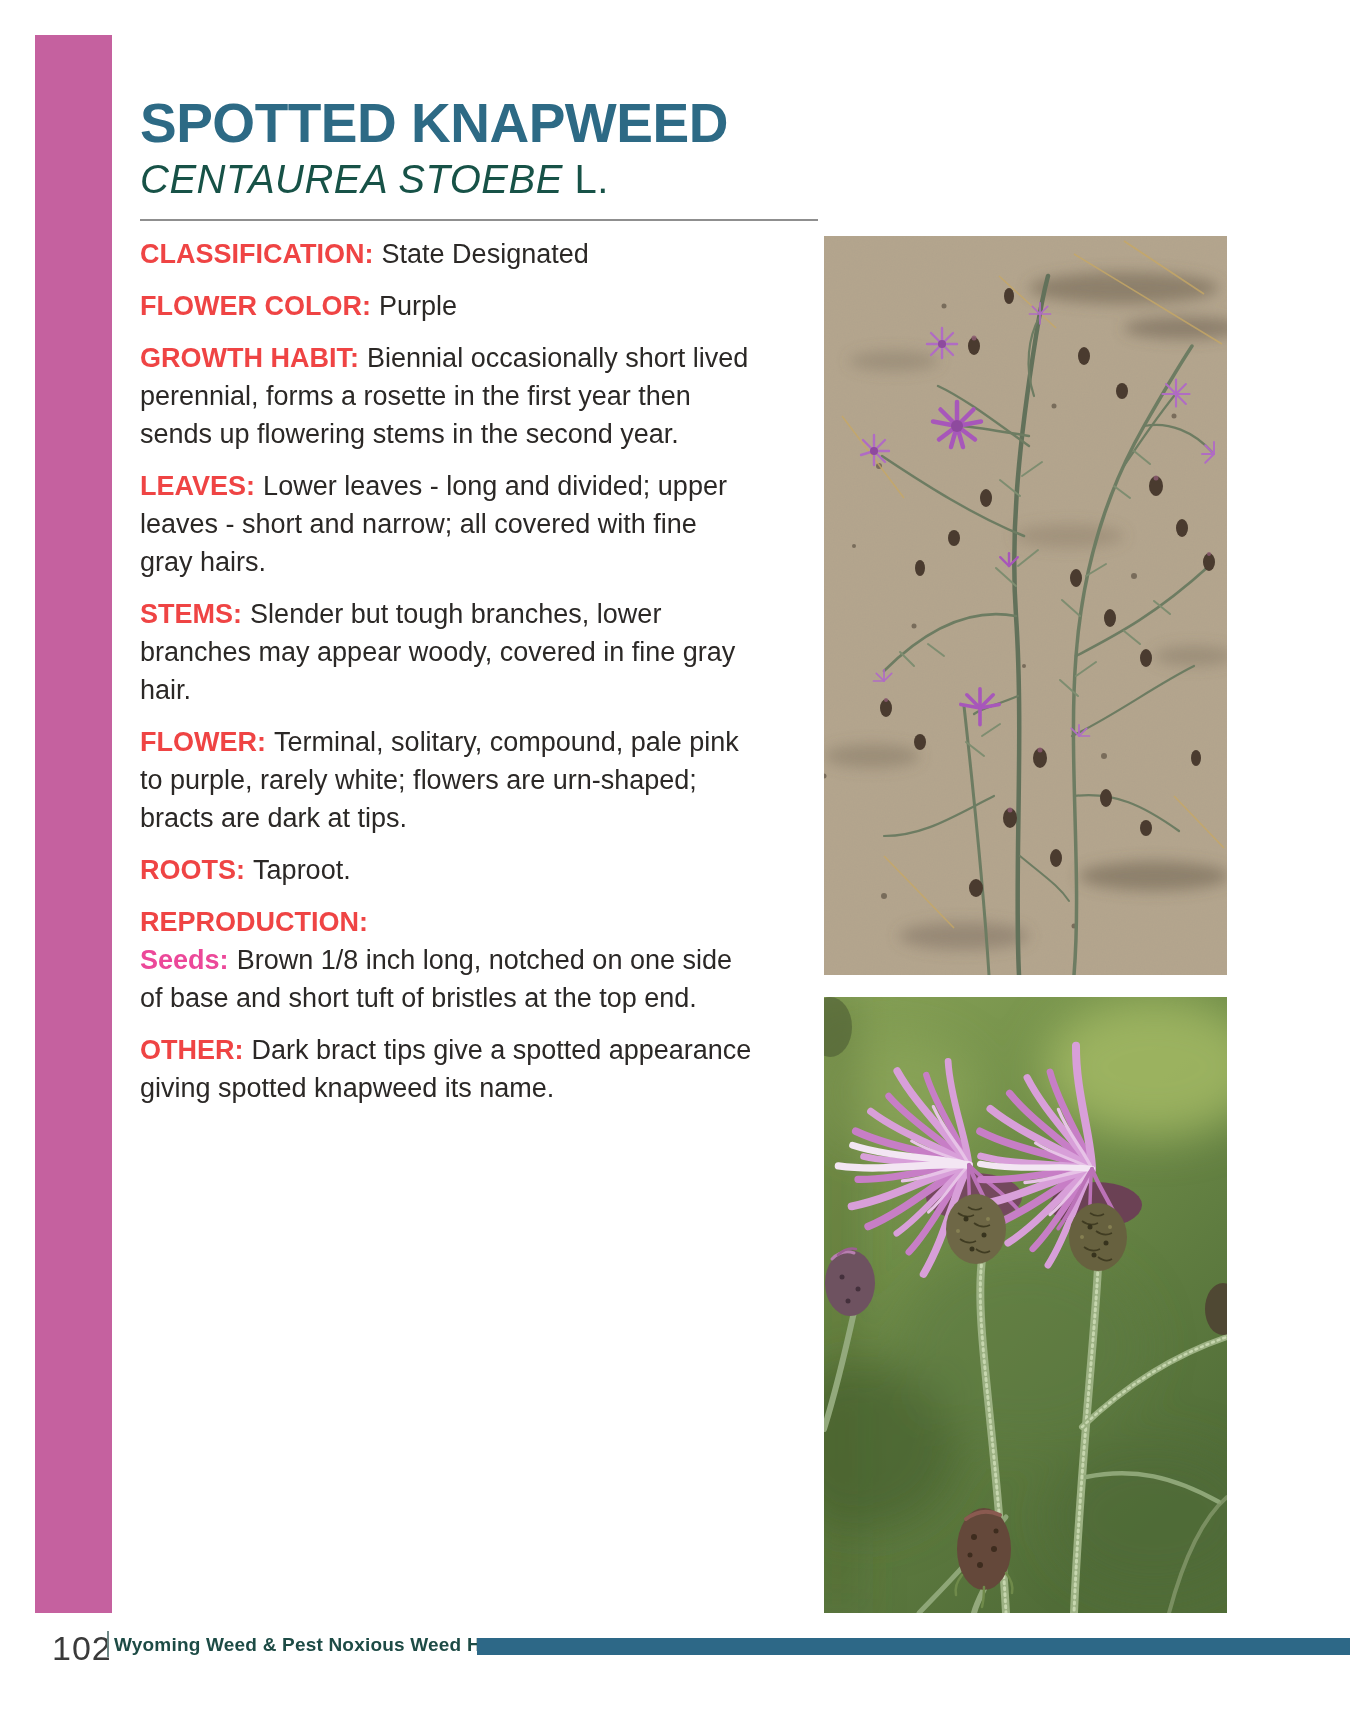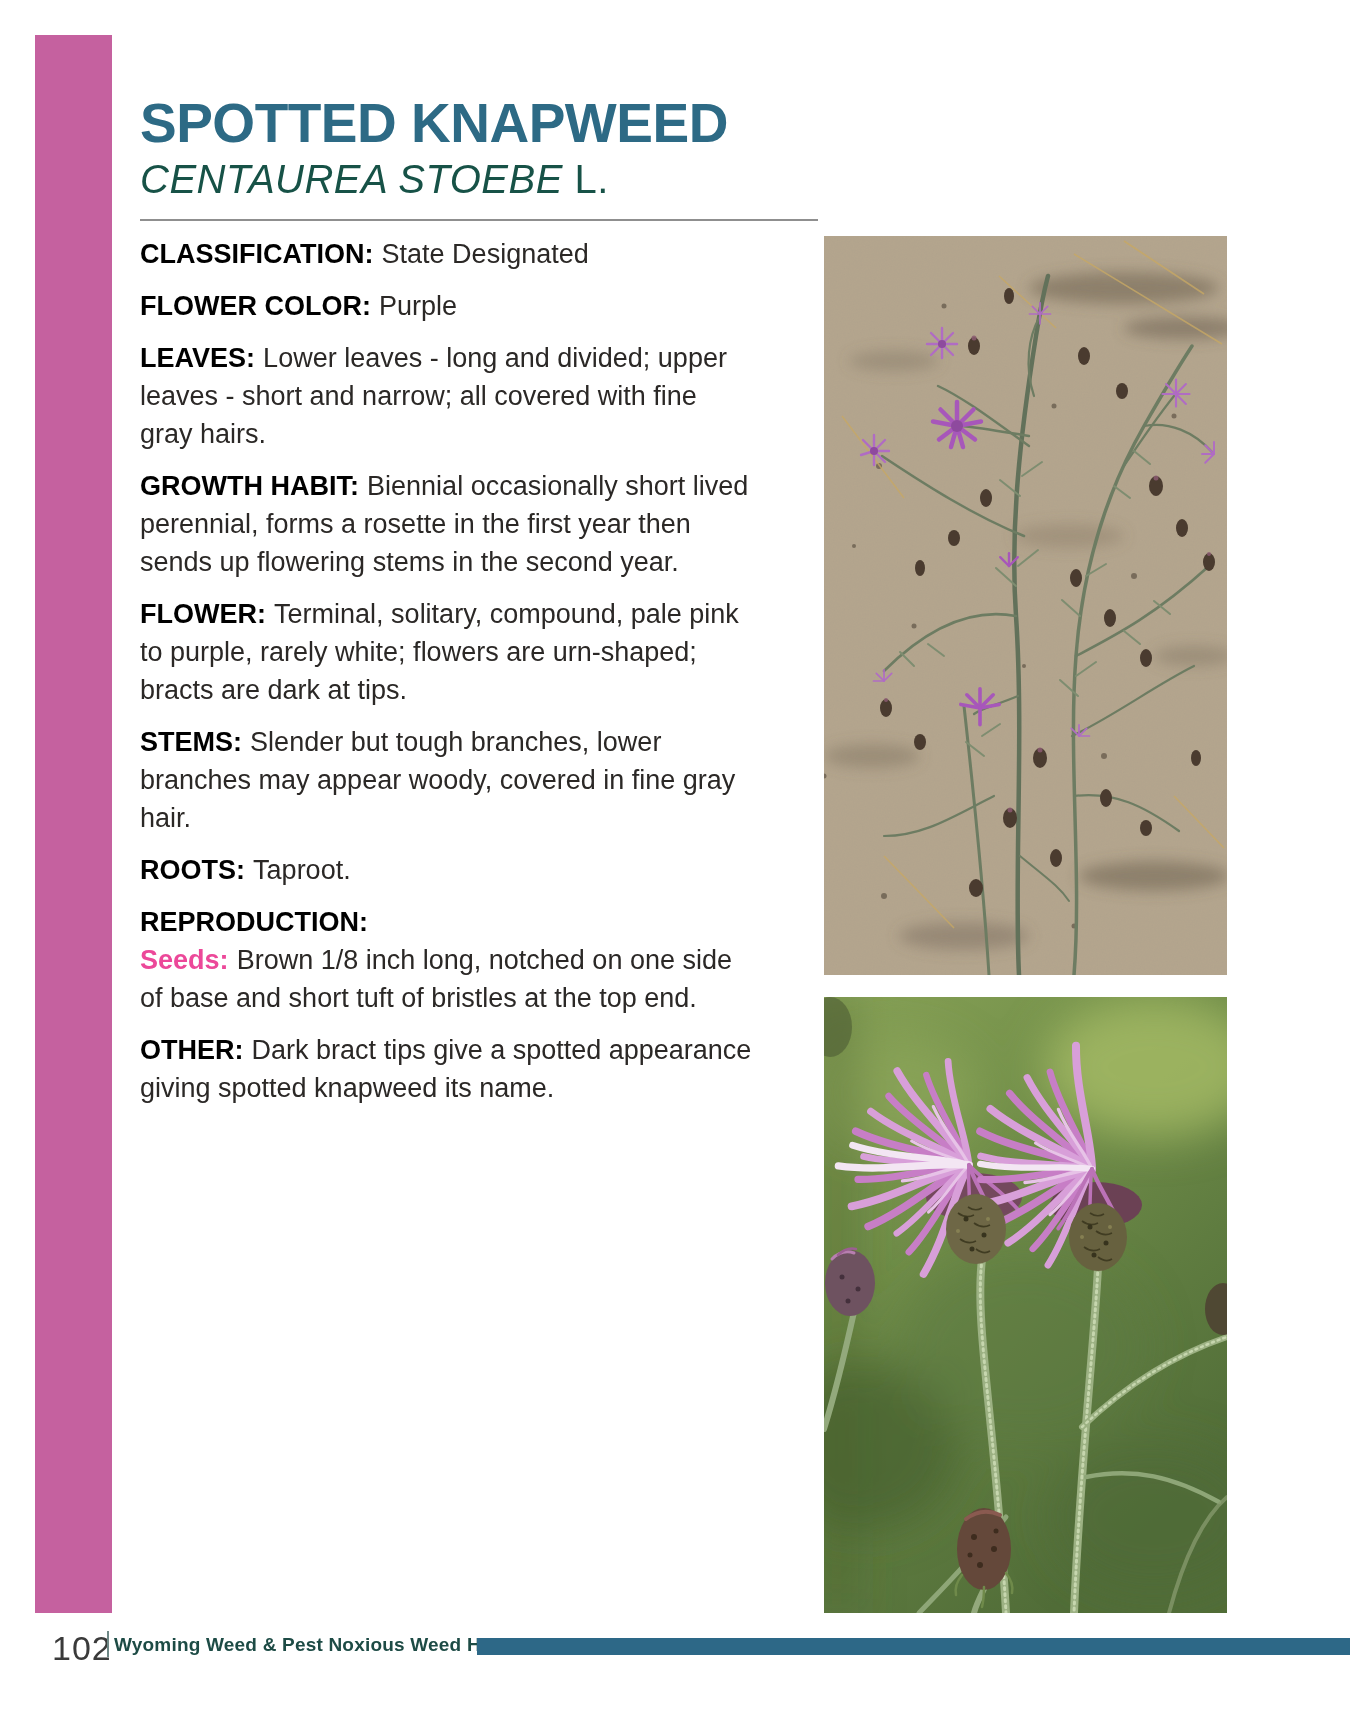--- a/index.html
+++ b/index.html
@@ -8,21 +8,21 @@
   .pink-bar{position:absolute;left:35px;top:35px;width:77px;height:1578px;background:#c5619f;}
   .content{position:absolute;left:140px;top:95px;width:612px;}
   .title{margin:0;font-size:55px;line-height:1.04;font-weight:bold;color:#2d6a85;letter-spacing:-0.5px;}
   .subtitle{margin:5px 0 0 0;font-size:40px;color:#175247;letter-spacing:0.5px;}
   .subtitle .species{font-style:italic;}
   .subtitle .authority{font-style:normal;}
   .rule{margin:17px 0 0 0;border:none;border-top:2px solid #8f8f8f;width:678px;}
   .sections{margin-top:14px;}
   .sec{margin:0 0 14px 0;font-size:27px;line-height:38px;color:#2b2826;}
   .sec.tight{margin-bottom:0;}
-  .lbl{font-weight:bold;color:#000000;margin-right:0.30em;}
+  .lbl{font-weight:bold;color:#ef4444;margin-right:0.30em;}
   .lbl.dark{color:#ec4899;}
   .photo{position:absolute;left:824px;width:403px;overflow:hidden;}
   .photo svg{display:block;width:100%;height:100%;}
   #photo-top{top:236px;height:739px;}
   #photo-bottom{top:997px;height:616px;}
   .footer-pagenum{position:absolute;left:52px;top:1629px;font-size:34px;color:#3a3a3a;letter-spacing:1px;}
   .footer-divider{position:absolute;left:107px;top:1631px;width:2px;height:26px;background:#6e8886;}
   .footer-handbook{position:absolute;left:114px;top:1634px;font-size:19px;font-weight:bold;color:#1d4b45;letter-spacing:0.2px;}
   .footer-bar{position:absolute;left:477px;top:1638px;width:873px;height:17px;background:#2d6887;}
 </style>
@@ -42,30 +42,30 @@
     <hr class="rule">
 
     <div class="sections">
       <p class="sec">
         <span class="lbl">CLASSIFICATION:</span><span>State Designated</span>
       </p>
       <p class="sec">
         <span class="lbl">FLOWER COLOR:</span><span>Purple</span>
       </p>
       <p class="sec">
+        <span class="lbl">GROWTH HABIT:</span><span>Biennial occasionally short lived perennial, forms a rosette in the first year then sends up flowering stems in the second year.</span>
+      </p>
+      <p class="sec">
         <span class="lbl">LEAVES:</span><span>Lower leaves - long and divided; upper leaves - short and narrow; all covered with fine gray hairs.</span>
       </p>
       <p class="sec">
-        <span class="lbl">GROWTH HABIT:</span><span>Biennial occasionally short lived perennial, forms a rosette in the first year then sends up flowering stems in the second year.</span>
+        <span class="lbl">STEMS:</span><span>Slender but tough branches, lower branches may appear woody, covered in fine gray hair.</span>
       </p>
       <p class="sec">
         <span class="lbl">FLOWER:</span><span>Terminal, solitary, compound, pale pink to purple, rarely white; flowers are urn-shaped; bracts are dark at tips.</span>
-      </p>
-      <p class="sec">
-        <span class="lbl">STEMS:</span><span>Slender but tough branches, lower branches may appear woody, covered in fine gray hair.</span>
       </p>
       <p class="sec">
         <span class="lbl">ROOTS:</span><span>Taproot.</span>
       </p>
       <p class="sec tight">
         <span class="lbl">REPRODUCTION:</span>
       </p>
       <p class="sec">
         <span class="lbl dark">Seeds:</span><span>Brown 1/8 inch long, notched on one side of base and short tuft of bristles at the top end.</span>
       </p>

